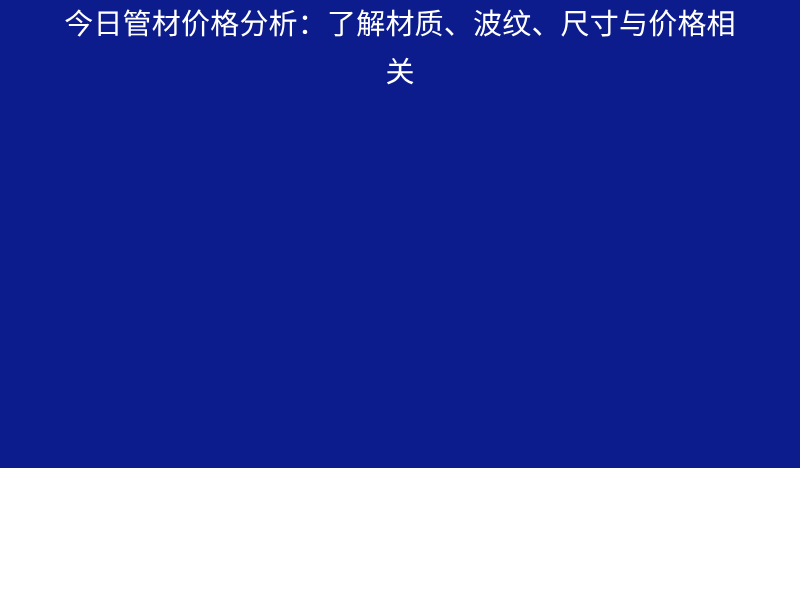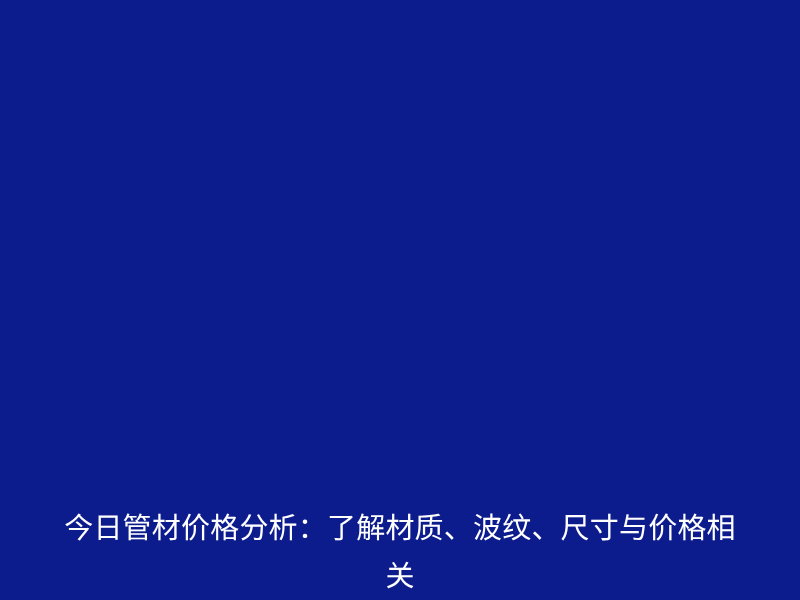--- a/index.html
+++ b/index.html
@@ -12,24 +12,24 @@
     width: 800px;
     height: 600px;
     overflow: hidden;
     font-family: "DejaVu Sans", "Liberation Sans", sans-serif;
   }
 
   .title-card {
     position: relative;
     box-sizing: border-box;
     width: 800px;
-    height: 600px;
+    height: 468px;
     background-color: #0C1C8C;
     display: flex;
-    align-items: flex-end;
+    align-items: flex-start;
     justify-content: center;
   }
 
   .title-block {
     width: 700px;
     margin: 0 auto;
     padding: 0;
     text-align: center;
   }
 

